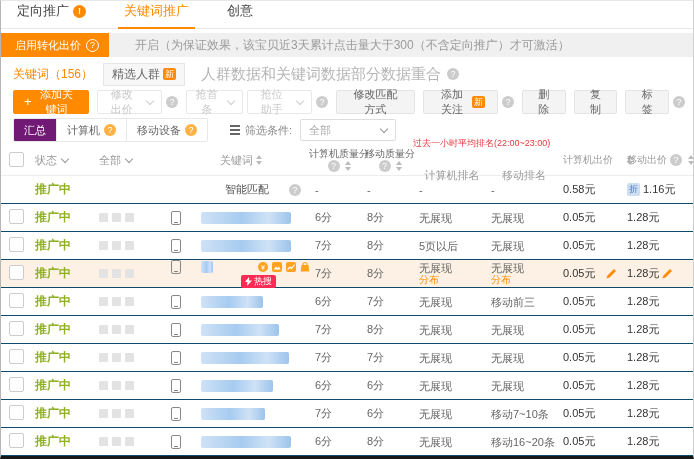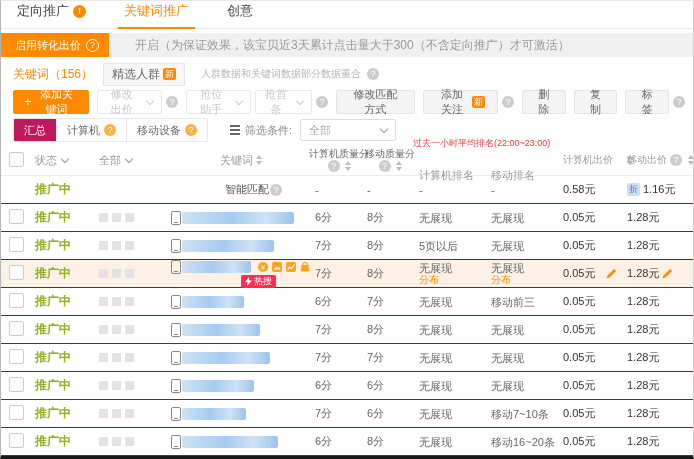--- a/index.html
+++ b/index.html
@@ -12,37 +12,37 @@
   .tab.active:after{content:"";position:absolute;left:0;right:0;bottom:-1px;height:2px;background:#ff8a00;}
   .tab-badge{display:inline-block;min-width:13px;height:13px;border-radius:50%;background:#ff8a00;color:#fff;font-size:9px;line-height:13px;text-align:center;font-weight:bold;}
   
   .convbar{display:flex;margin-top:4px;height:24px;}
   .conv-label{display:flex;align-items:center;gap:5px;background:#ff8a00;color:#fff;font-size:11px;padding:0 10px 0 14px;white-space:nowrap;}
   .conv-text{flex:1;display:flex;align-items:center;background:#f0f0f0;color:#9a9a9a;font-size:12px;padding-left:26px;white-space:nowrap;overflow:hidden;}
   
   .subtabs{display:flex;align-items:center;margin-top:6px;height:22px;padding-left:12px;gap:10px;}
   .kw-tab{color:#ff8a00;font-size:12px;cursor:pointer;white-space:nowrap;}
   .crowd-tab{display:flex;align-items:center;gap:3px;background:#f7f7f7;border:1px solid #e6e6e6;font-size:12px;color:#666;padding:2px 8px;cursor:pointer;}
-  .hint{color:#b5b5b5;font-size:10px;margin-left:6px;white-space:nowrap;}
+  .hint{color:#b5b5b5;font-size:15px;margin-left:6px;white-space:nowrap;}
   .badge-new{display:inline-block;background:#ff8a00;color:#fff;font-size:9px;line-height:12px;padding:0 2px;border-radius:2px;}
   
   .toolbar{display:flex;align-items:center;margin-top:4px;height:25px;padding-left:12px;}
   .toolbar button{height:24px;border-radius:2px;font-size:11px;display:inline-flex;align-items:center;gap:4px;cursor:pointer;font-family:inherit;}
   .btn-primary{background:#ff8a00;border:1px solid #ff8a00;color:#fff;padding:0 10px;margin-right:8px;}
   .btn-primary .plus{font-size:13px;line-height:11px;}
   .btn-drop{background:#fff;border:1px solid #e8e8e8;color:#c8c8c8;padding:0 8px;margin-right:4px;}
   .btn-drop .chev{border-color:#ccc;}
   .btn-gray{background:#f4f4f4;border:1px solid #e4e4e4;color:#666;padding:0 12px;margin-right:8px;}
   .toolbar .help{margin-right:8px;}
   
   .devicebar{display:flex;align-items:center;margin-top:4px;height:24px;padding-left:12px;}
   .seg-group{display:flex;border:1px solid #e8e8e8;border-radius:2px;overflow:hidden;margin-right:22px;}
   .seg{display:flex;align-items:center;gap:4px;font-size:11px;color:#666;background:#fff;padding:0 10px;height:22px;border-right:1px solid #e8e8e8;cursor:pointer;}
   .seg:last-child{border-right:none;}
-  .seg.active{background:#be185d;color:#fff;}
+  .seg.active{background:#701a75;color:#fff;}
   .filter-icon{display:inline-flex;flex-direction:column;gap:2px;margin-right:5px;}
   .filter-icon i{display:block;width:10px;height:2px;background:#666;}
   .filter-label{font-size:11px;color:#888;margin-right:8px;}
   .select{display:flex;align-items:center;justify-content:space-between;width:96px;height:22px;border:1px solid #ddd;border-radius:2px;font-size:11px;color:#aaa;padding:0 8px;box-sizing:border-box;cursor:pointer;}
   
   .help{display:inline-block;width:12px;height:12px;border-radius:50%;background:#ccc;color:#fff;font-size:9px;line-height:12px;text-align:center;font-style:normal;cursor:pointer;flex:none;}
   .help.orange{background:#ffb143;}
   .help.white{background:transparent;border:1px solid #fff;width:11px;height:11px;line-height:11px;}
   .chev{display:inline-block;width:5px;height:5px;border-right:1px solid #999;border-bottom:1px solid #999;transform:rotate(45deg);margin-left:5px;margin-bottom:2px;flex:none;}
   .sort{display:inline-flex;flex-direction:column;gap:2px;margin-left:3px;flex:none;}
@@ -61,30 +61,30 @@
   .c-pcr{width:72px;flex:none;padding-left:6px;box-sizing:border-box;}
   .c-mcr{width:72px;flex:none;padding-left:6px;box-sizing:border-box;}
   .c-pcb{width:64px;flex:none;padding-left:6px;box-sizing:border-box;display:flex;align-items:center;gap:11px;}
   .c-mcb{width:66px;flex:none;padding-left:6px;box-sizing:border-box;display:flex;align-items:center;gap:3px;}
   .thead .c-kw{flex-direction:row;align-items:center;}
   .hcol{display:flex;flex-direction:column;align-items:center;overflow:visible;font-size:10px;line-height:12px;}
   .hcol .nowrap{white-space:nowrap;}
   .hicons{display:flex;align-items:center;gap:2px;}
   .rank-group{width:144px;flex:none;display:flex;flex-direction:column;justify-content:center;}
   .rg-title{color:#e4393c;font-size:9px;white-space:nowrap;}
-  .rg-subs{display:flex;margin-top:18px;}
+  .rg-subs{display:flex;margin-top:18px;text-align:center;}
   .rg-subs span{width:72px;padding-left:6px;box-sizing:border-box;}
   .thead .c-pcb,.thead .c-mcb{font-size:10px;white-space:nowrap;}
   
   .trow{display:flex;align-items:center;height:27px;border-bottom:1px solid #0c4a6e;font-size:11px;color:#666;}
   .trow.hl{background:#fcf1e4;}
   .status-txt{color:#8eb021;font-size:12px;font-weight:bold;white-space:nowrap;}
   .censor-item{display:inline-flex;gap:4px;}
   .censor-item i{width:9px;height:9px;background:#e3e3e3;border-radius:1px;}
-  .kw-line{display:flex;align-items:center;gap:1px;}
+  .kw-line{display:flex;align-items:center;gap:20px;}
   .phone-icon{position:relative;display:inline-block;width:8px;height:12px;border:1px solid #888;border-radius:2px;flex:none;}
   .phone-icon:after{content:"";position:absolute;bottom:1px;left:2px;right:2px;height:1px;background:#888;}
   .censor-kw{display:inline-block;height:12px;border-radius:2px;background:linear-gradient(90deg,#cfe2f6,#a6cbf0 45%,#cfe2f6 75%,#9cc4ec);cursor:pointer;}
   .kw-text{color:#555;}
   .kw-help{display:none;}
   .smart .kw-help{display:inline-block;}
   .smart .censor-item{visibility:hidden;}
   .smart .kw-line{margin-left:54px;}
   .kw-icons{display:inline-flex;align-items:center;gap:2px;margin-left:4px;}
   .kw-badge-line{margin-left:70px;margin-top:1px;line-height:0;}
@@ -138,25 +138,25 @@
     <button class="btn-primary">
       <span class="plus">+</span>
       <span>添加关键词</span>
     </button>
     <button class="btn-drop">
       <span>修改出价</span>
         <i class="chev"></i>
     </button>
     <i class="help">?</i>
     <button class="btn-drop">
+      <span>抢首条</span>
+        <i class="chev"></i>
+    </button>
+    <button class="btn-drop">
       <span>抢位助手</span>
-        <i class="chev"></i>
-    </button>
-    <button class="btn-drop">
-      <span>抢首条</span>
         <i class="chev"></i>
     </button>
     <i class="help">?</i>
     <button class="btn-gray">
       <span>修改匹配方式</span>
     </button>
     <button class="btn-gray" style="margin-right:4px;">
       <span>添加关注</span>
       <span class="badge-new">新</span>
     </button>

